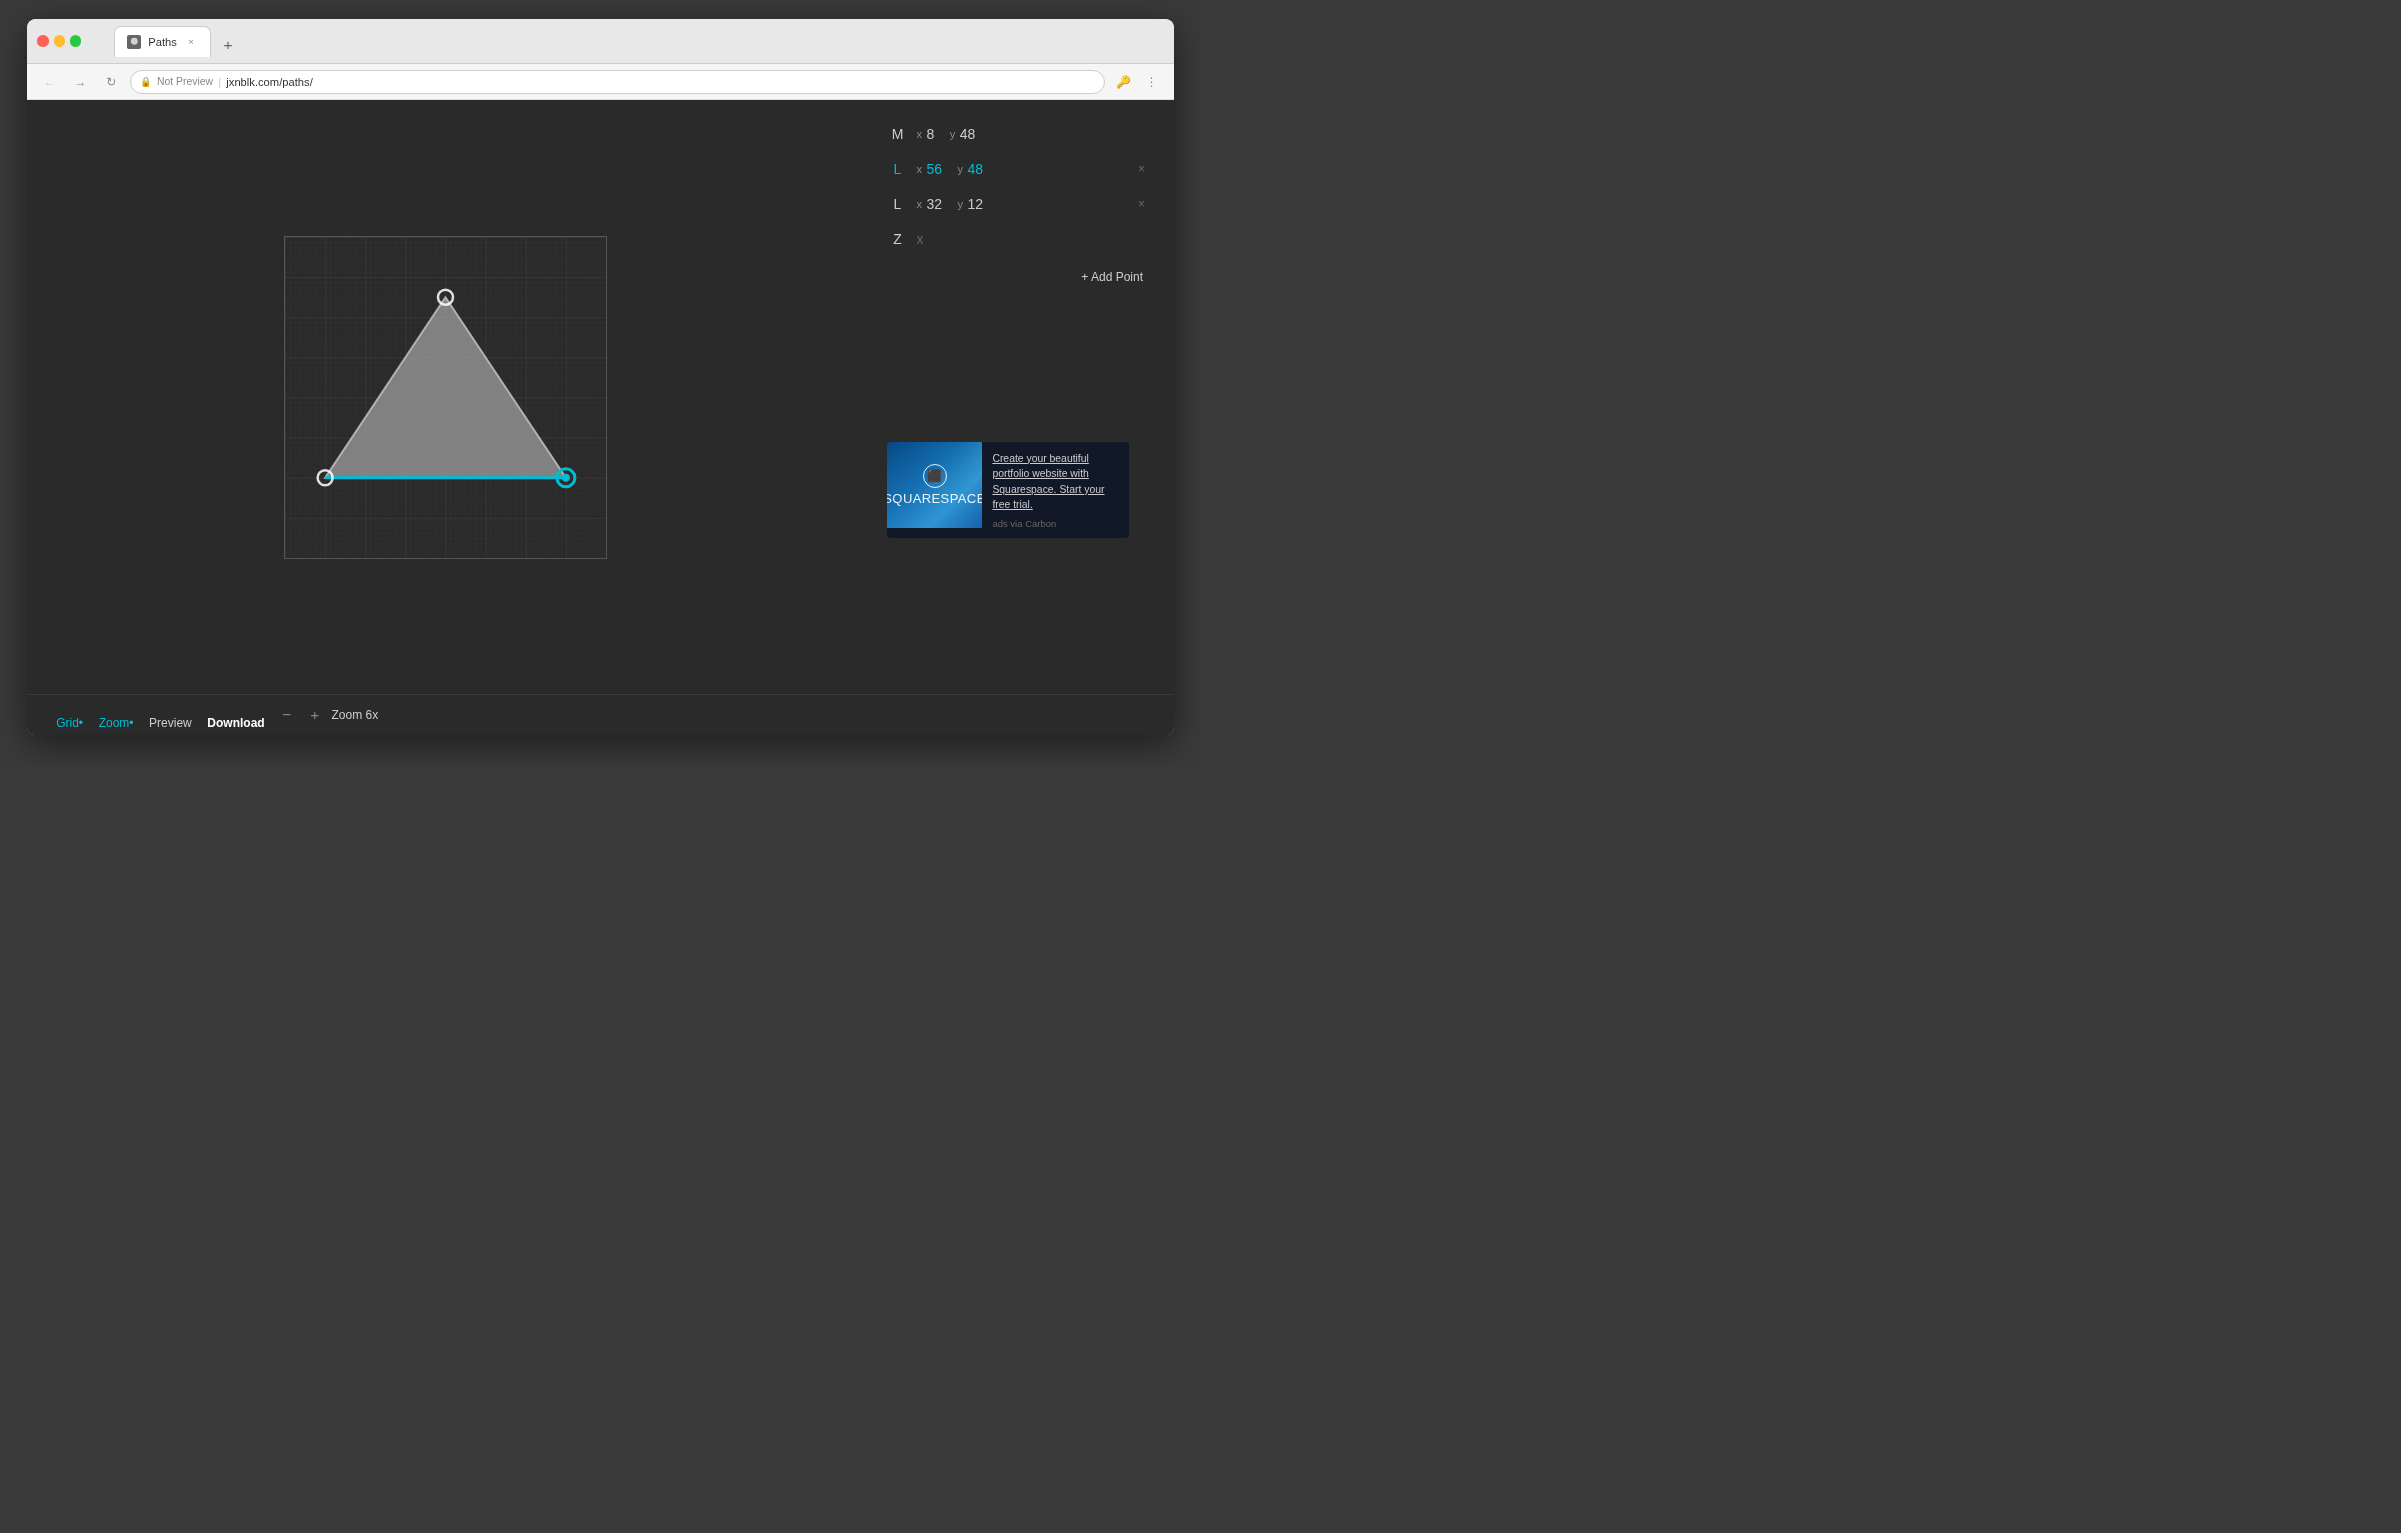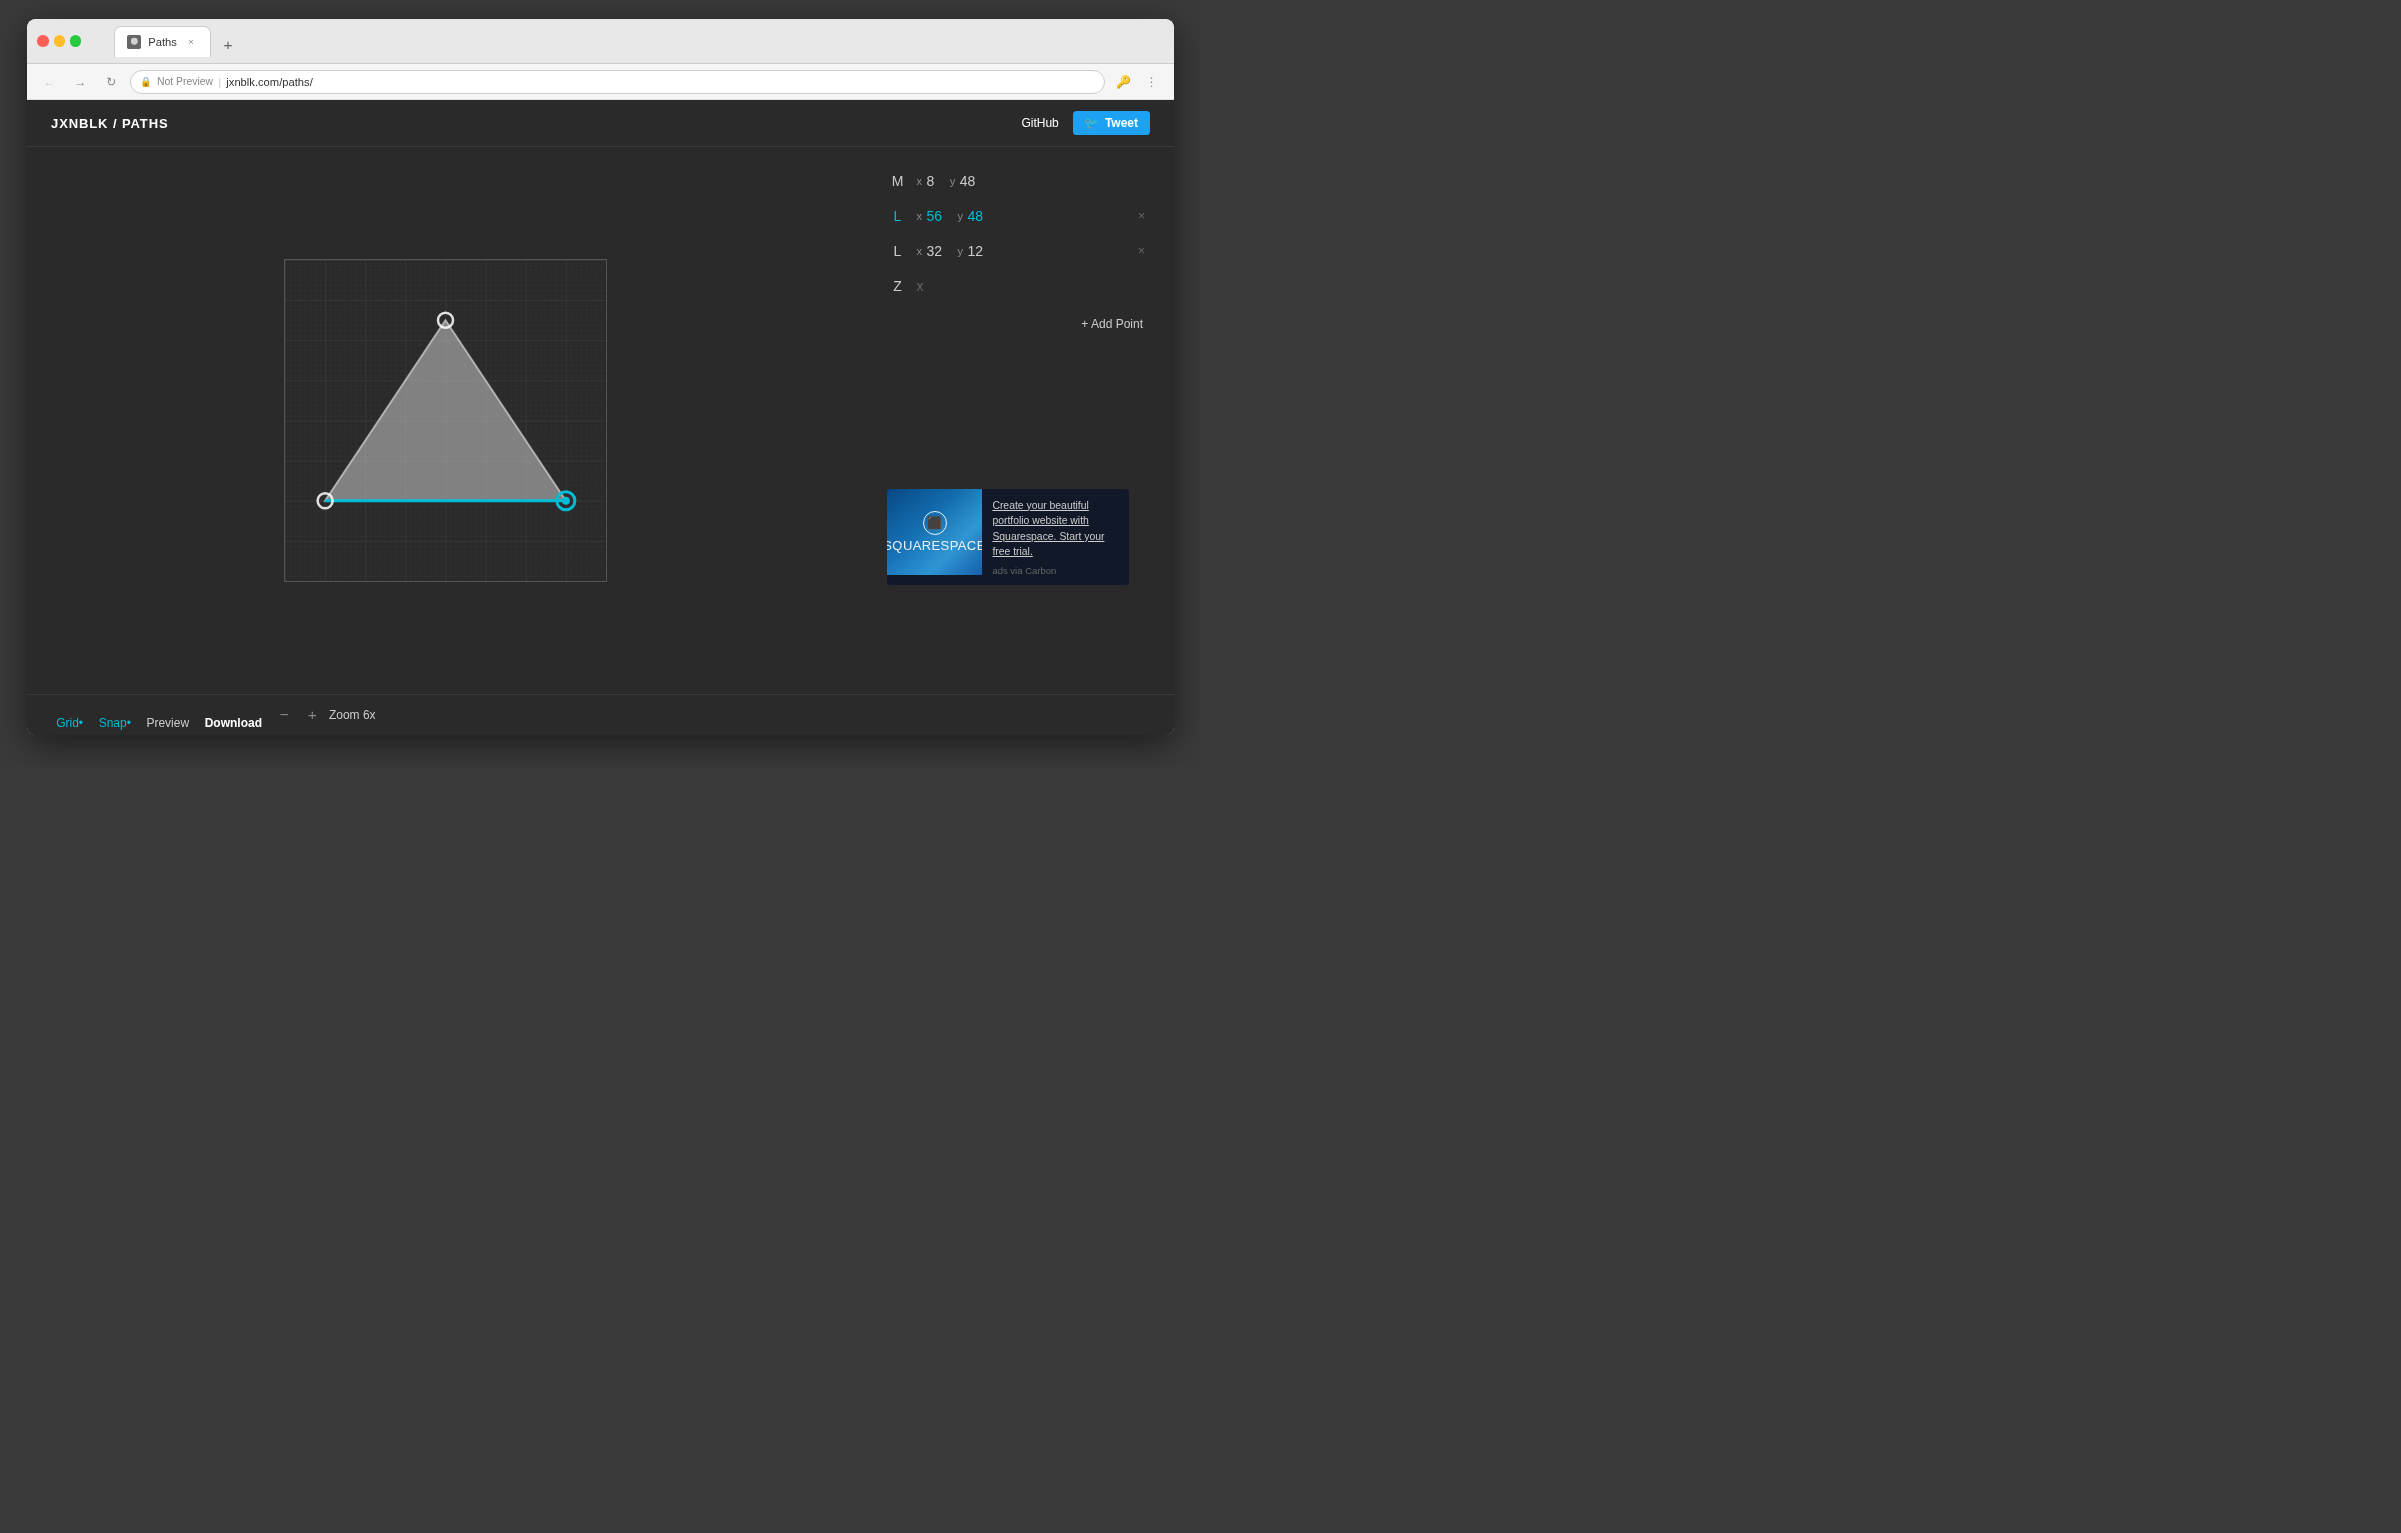--- a/index.html
+++ b/index.html
@@ -409,30 +409,20 @@
         <span>🔑</span>
       </button>
       <button class="nav-btn">
         <span>⋮</span>
       </button>
     </div>
   </div>
 
   <div class="app-content">
 
-    <div class="app-header">
-      <div class="app-logo">JXNBLK / PATHS</div>
-      <div class="app-header-actions">
-        <a class="github-link">GitHub</a>
-        <button class="tweet-btn">
-          <span>🐦</span>
-          <span>Tweet</span>
-        </button>
-      </div>
-    </div>
 
     <div class="app-main">
 
       <div class="canvas-area">
         <div class="grid-canvas">
           <svg class="grid-svg" viewBox="0 0 64 64" xmlns="http://www.w3.org/2000/svg">
 
             <defs>
               <pattern id="smallGrid" width="1" height="1" patternUnits="userSpaceOnUse">
                 <path d="M 1 0 L 0 0 0 1" fill="none" stroke="#555" stroke-width="0.05"></path>
@@ -536,21 +526,21 @@
           </div>
         </div>
       </div>
     </div>
 
     <div class="bottom-toolbar">
       <span class="toolbar-item active">
         <span>Grid</span><span>•</span>
       </span>
       <span class="toolbar-item active">
-        <span>Snap</span><span>•</span>
+        <span>Zoom</span><span>•</span>
       </span>
       <span class="toolbar-item">Preview</span>
       <span class="toolbar-item" style="font-weight:600;color:#fff;">Download</span>
       <button class="zoom-btn">−</button>
       <button class="zoom-btn">+</button>
       <span class="zoom-level">Zoom 6x</span>
     </div>
   </div>
 </div>
 

